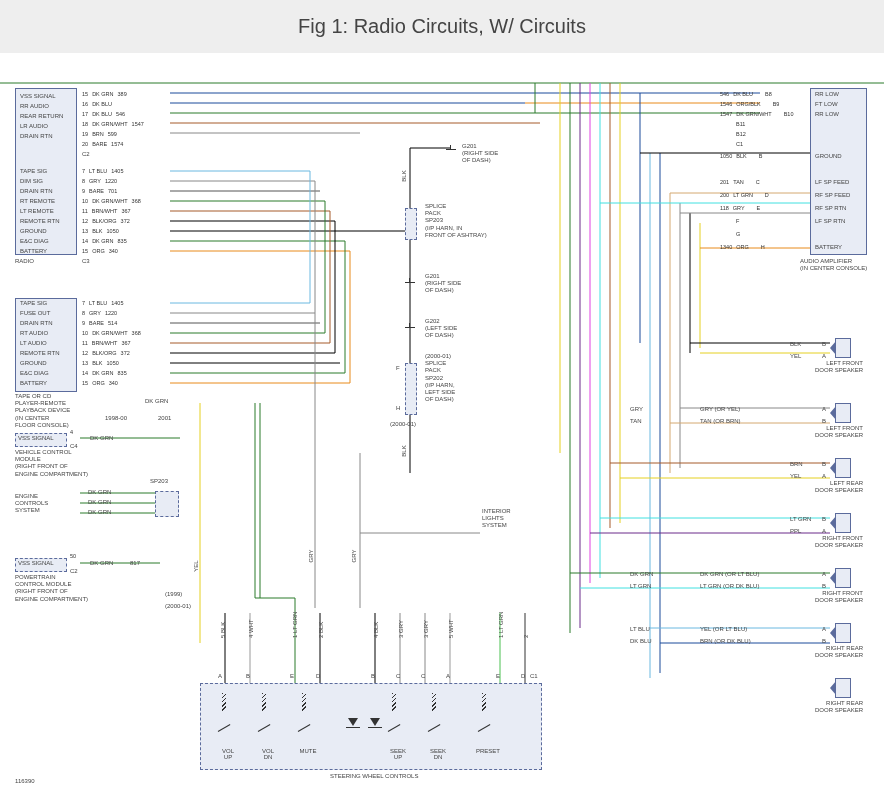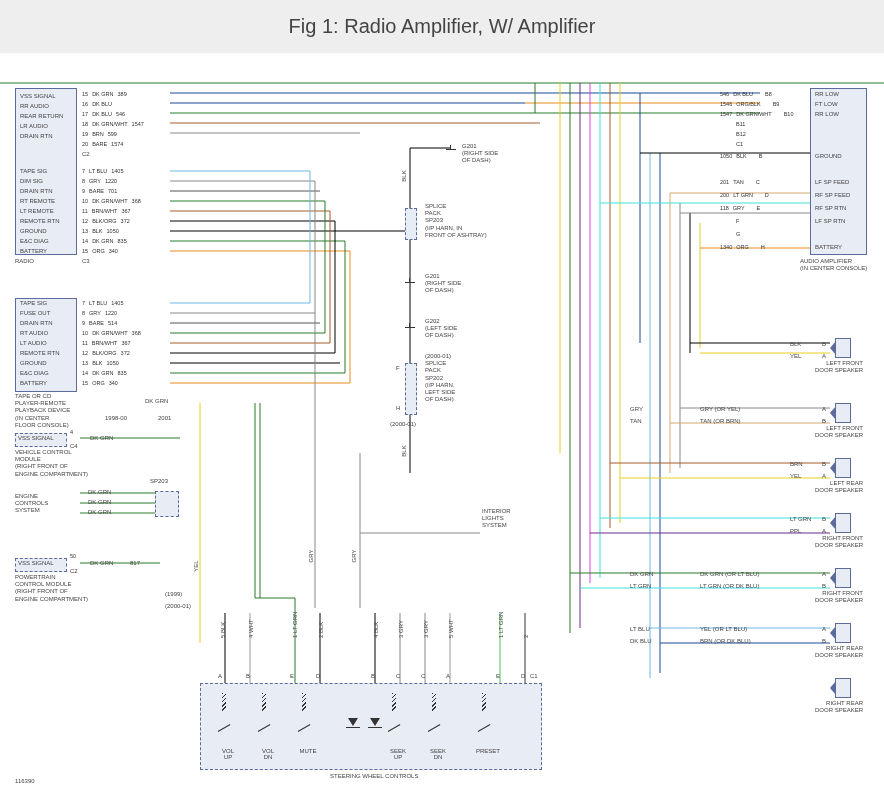--- a/index.html
+++ b/index.html
@@ -111,21 +111,21 @@
     position: absolute;
     top: 0; left: 0;
     width: 884px;
     height: 740px;
     pointer-events: none;
   }
 </style>
 </head>
 <body>
 
-<div class="header">Fig 1: Radio Amplifier, W/ Amplifier</div>
+<div class="header">Fig 1: Radio Circuits, W/ Circuits</div>
 
 <div class="diagram-container">
 
 <svg class="wires">
 
   <line x1="0" y1="30" x2="884" y2="30" stroke="#2a7a2a" stroke-width="1"></line>
   <line x1="170" y1="40" x2="520" y2="40" stroke="#1a4a9a" stroke-width="1"></line>
   <line x1="170" y1="50" x2="525" y2="50" stroke="#1a4a9a" stroke-width="1"></line>
   <line x1="170" y1="60" x2="535" y2="60" stroke="#2a7a2a" stroke-width="1"></line>
   <line x1="170" y1="70" x2="540" y2="70" stroke="#a55a2a" stroke-width="1"></line>

